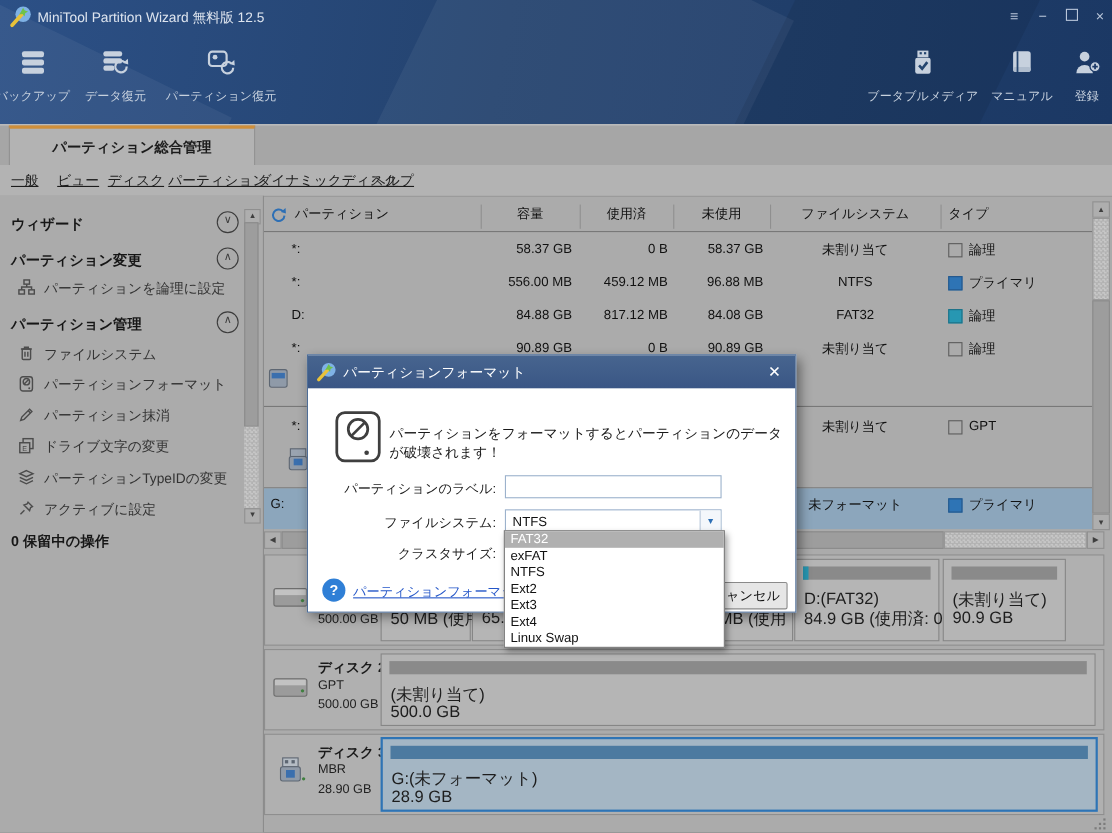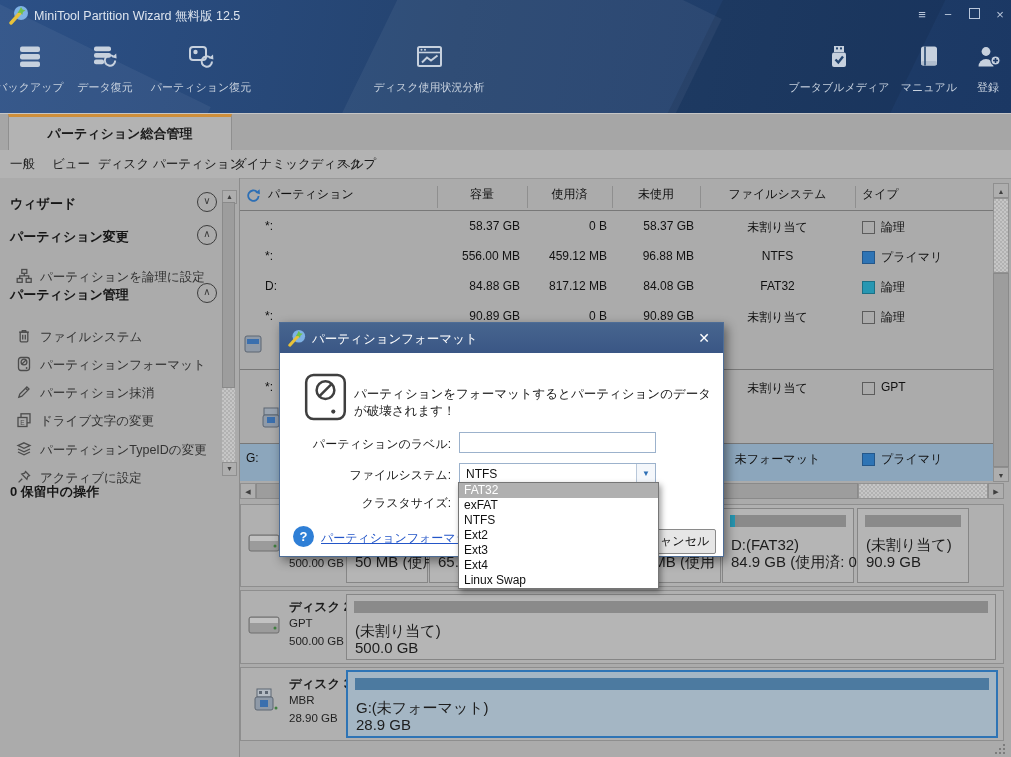--- a/index.html
+++ b/index.html
@@ -18,26 +18,26 @@
   .toolitem{position:absolute;top:44px;width:130px;margin-left:-65px;text-align:center;color:#c7d1de;}
   .toolitem .ticon{height:30px;}
   .toolitem .tlabel{font-size:11px;margin-top:6px;white-space:nowrap;}
 
   
   #tabbar{position:absolute;left:0;top:113px;width:1011px;height:37px;background:#a6a6a6;border-top:1px solid #c6c6c6;}
   #tab-active{position:absolute;left:8px;top:0;width:222px;height:34px;background:#b3b3b3;
     border-left:1px solid #8f8f8f;border-right:1px solid #8f8f8f;border-top:3px solid #cf8f3a;
     font-size:13px;font-weight:bold;text-align:center;line-height:33px;}
   #menubar{position:absolute;left:0;top:150px;width:1011px;height:28px;background:#b3b3b3;border-bottom:1px solid #989898;}
-  .menu-item{position:absolute;top:6px;font-size:12.5px;white-space:nowrap;}
+  .menu-item{position:absolute;top:6px;font-size:12.5px;white-space:nowrap;text-decoration:underline;}
 
   
   #sidebar{position:absolute;left:0;top:178px;width:239px;height:579px;background:#ababab;border-right:1px solid #8c8c8c;}
   .sb-head{position:absolute;left:10px;font-size:13px;font-weight:bold;color:#161616;white-space:nowrap;}
-  .sb-item{position:absolute;left:16px;font-size:12.5px;color:#333;white-space:nowrap;display:flex;align-items:center;gap:8px;margin-top:15px;}
+  .sb-item{position:absolute;left:16px;font-size:12.5px;color:#333;white-space:nowrap;display:flex;align-items:center;gap:8px;}
   .chev{position:absolute;left:197px;width:18px;height:18px;border:1.4px solid #3c3c3c;border-radius:50%;
         text-align:center;font-size:10px;line-height:16px;color:#3c3c3c;}
   
   .chk{background-color:#bdbdbd;background-image:repeating-conic-gradient(#c6c6c6 0% 25%,#b2b2b2 0% 50%);background-size:4px 4px;}
   .sb-track{border:1px solid #939393;}
   .sb-thumb{background:#9d9d9d;border:1px solid #8a8a8a;}
   .sb-arrow{background:#aeaeae;border:1px solid #8f8f8f;color:#3f3f3f;font-size:7px;text-align:center;}
 
   
   .th{position:absolute;top:186px;font-size:12px;color:#111;white-space:nowrap;}
@@ -133,30 +133,20 @@
     <div class="tlabel">データ復元</div>
   </div>
   <div class="toolitem" style="left:201px;">
     <div class="ticon"><svg width="27" height="26" viewBox="0 0 27 26">
           <rect x="2" y="3" width="16" height="13" rx="3" fill="none" stroke="#c7d1de" stroke-width="2"></rect>
           <circle cx="7.5" cy="8" r="2.2" fill="#c7d1de"></circle>
           <path d="M24 17.5 a5.2 5.2 0 1 1 -1.8-3.9" stroke="#c7d1de" stroke-width="2" fill="none"></path>
           <polygon points="25,10.5 25.4,15.6 20.8,14.2" fill="#c7d1de"></polygon>
         </svg></div>
     <div class="tlabel">パーティション復元</div>
-  </div>
-  <div class="toolitem" style="left:429px;">
-    <div class="ticon"><svg width="27" height="26" viewBox="0 0 27 26">
-          <rect x="2" y="3" width="23" height="19" rx="1.5" fill="none" stroke="#c7d1de" stroke-width="2"></rect>
-          <line x1="2" y1="8.5" x2="25" y2="8.5" stroke="#c7d1de" stroke-width="1.6"></line>
-          <circle cx="5.5" cy="5.8" r="1" fill="#c7d1de"></circle>
-          <circle cx="9" cy="5.8" r="1" fill="#c7d1de"></circle>
-          <polyline points="6,18.5 11,13.5 15,16.5 21.5,11.5" stroke="#c7d1de" stroke-width="2" fill="none"></polyline>
-        </svg></div>
-    <div class="tlabel">ディスク使用状況分析</div>
   </div>
   <div class="toolitem" style="left:839px;">
     <div class="ticon"><svg width="26" height="26" viewBox="0 0 26 26">
           <rect x="8" y="2" width="10" height="6" fill="#c7d1de"></rect>
           <rect x="10" y="3.4" width="2" height="2" fill="#24456f"></rect>
           <rect x="14" y="3.4" width="2" height="2" fill="#24456f"></rect>
           <rect x="6" y="8.5" width="14" height="14.5" rx="2" fill="#c7d1de"></rect>
           <polyline points="9.5,15.5 12.3,18.5 17,12.5" stroke="#24456f" stroke-width="2.4" fill="none"></polyline>
         </svg></div>
     <div class="tlabel">ブータブルメディア</div>

